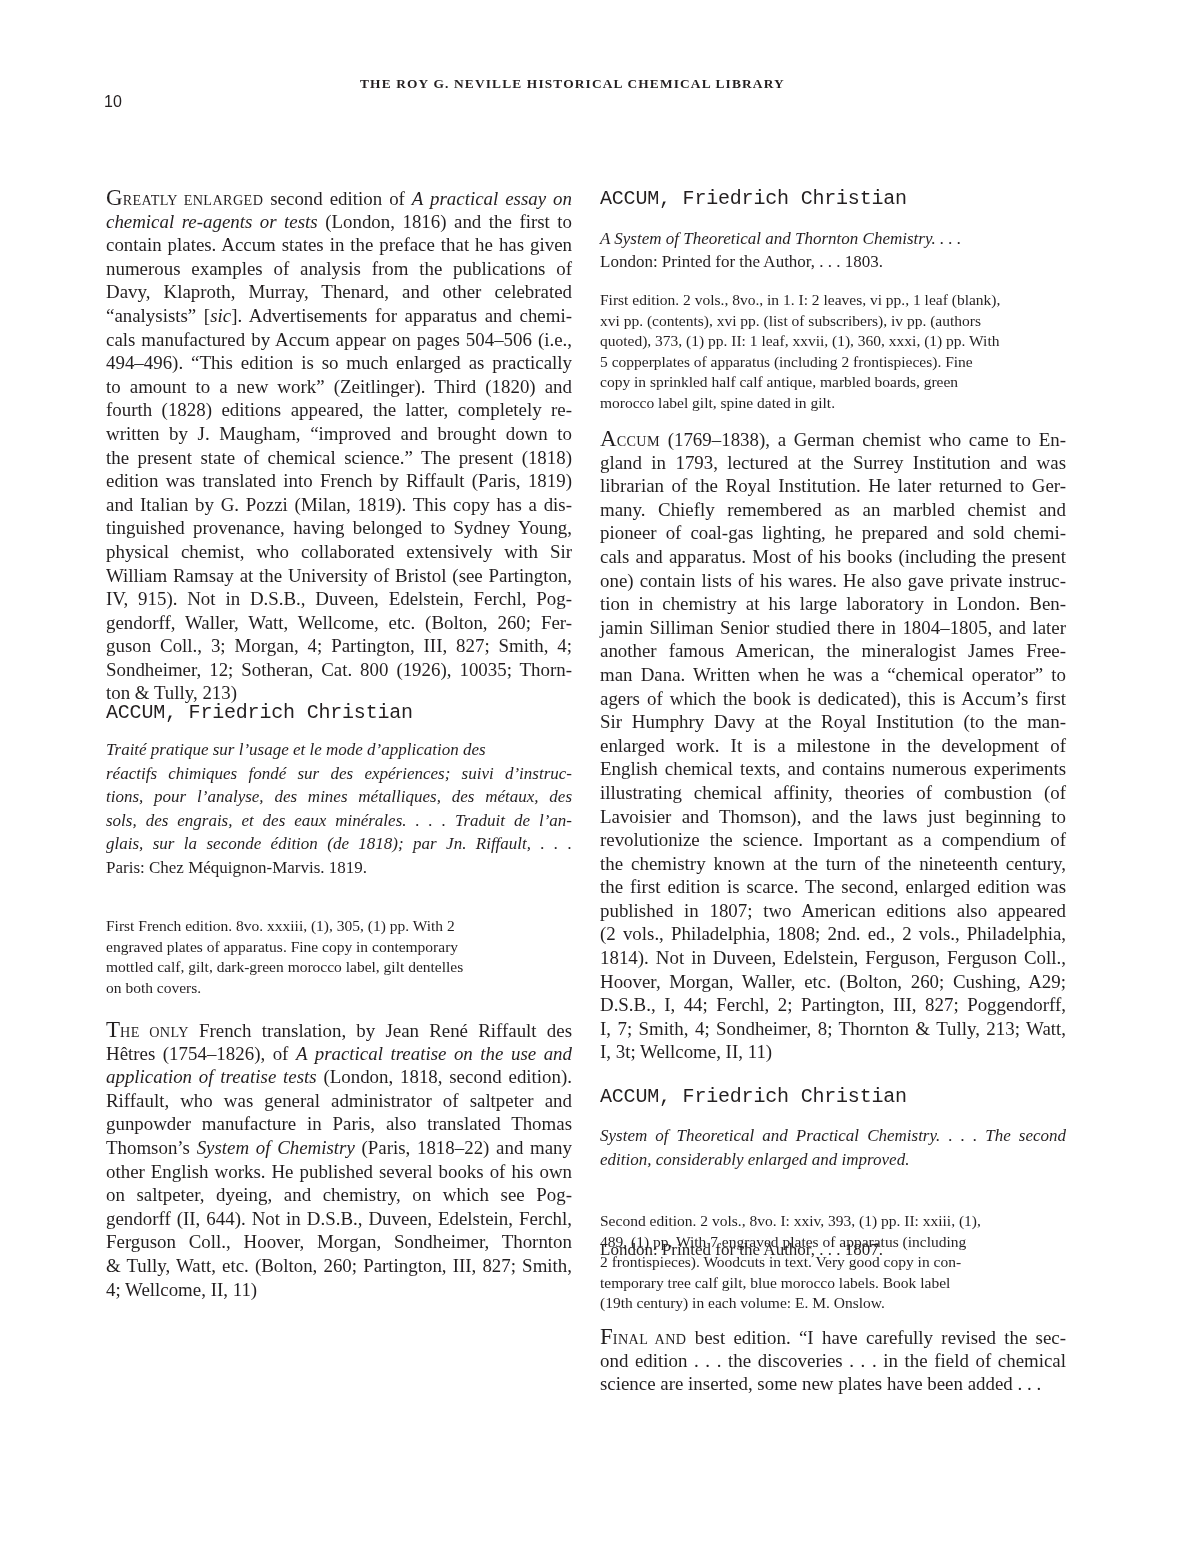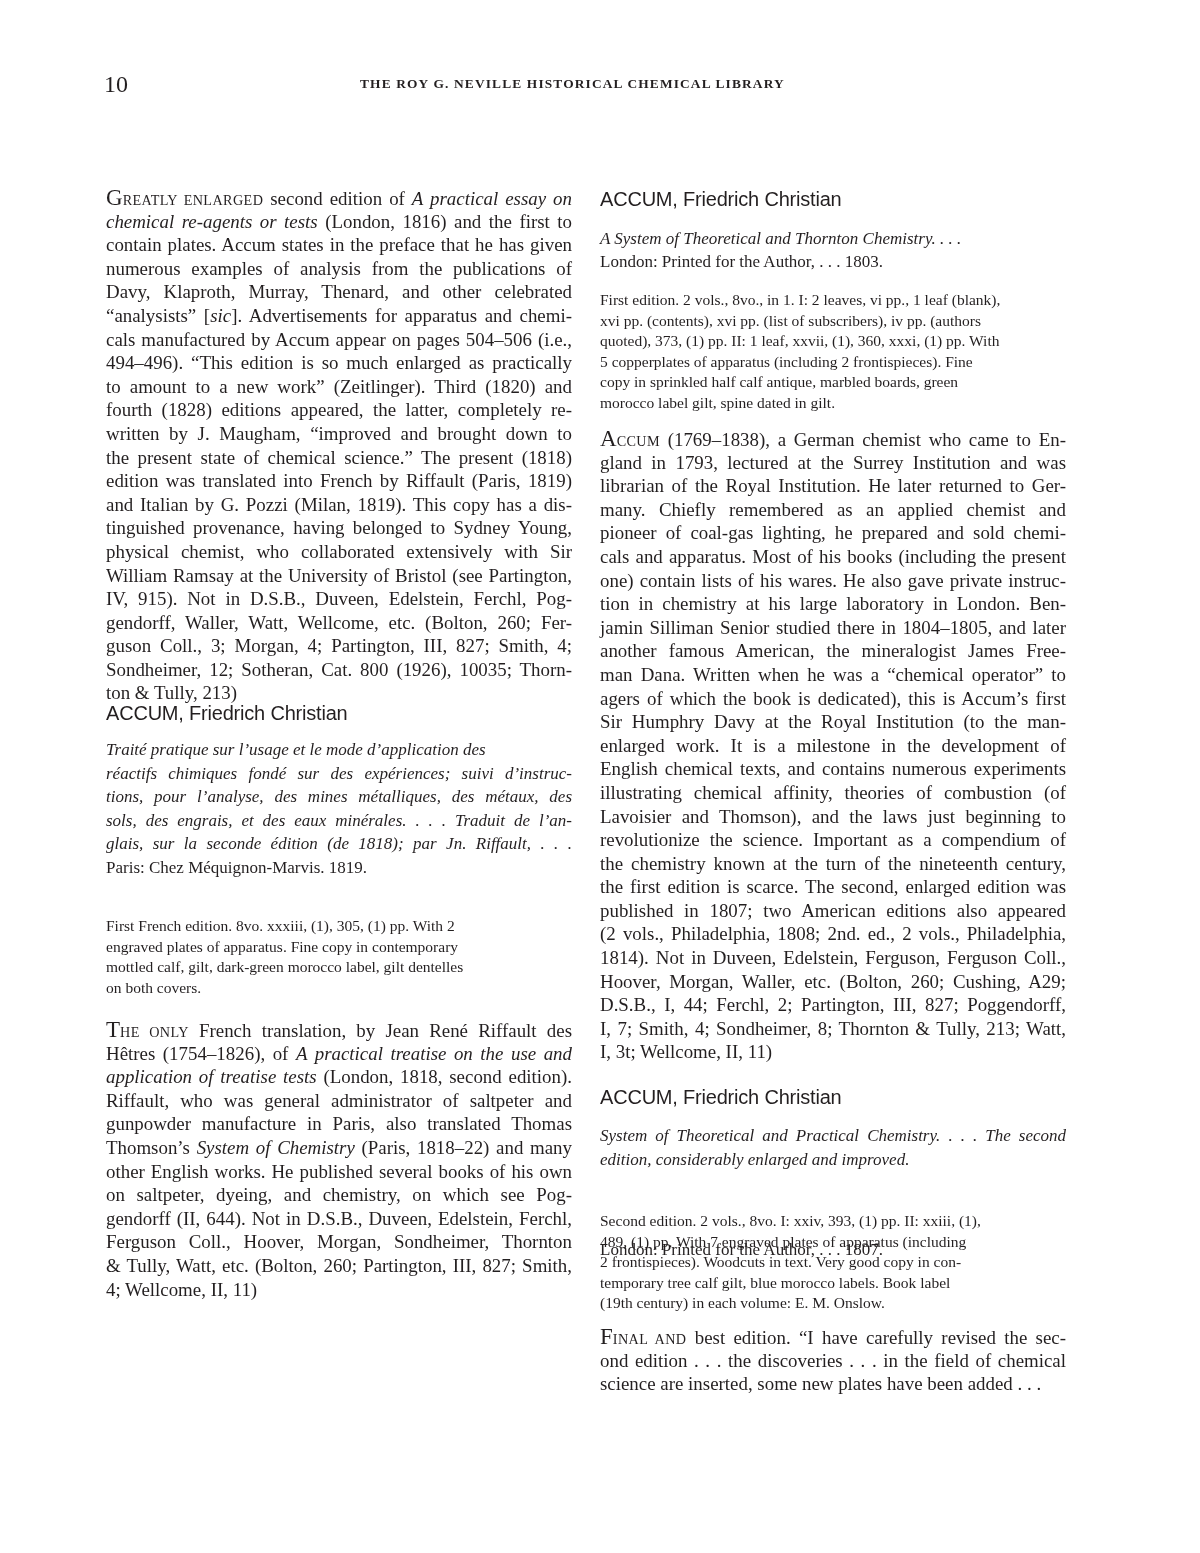--- a/index.html
+++ b/index.html
@@ -1,23 +1,23 @@
 <!DOCTYPE html>
 <html><head>
 <meta charset="utf-8">
 <style>
   html, body { margin: 0; padding: 0; background: #ffffff; }
   body { width: 1200px; height: 1553px; position: relative; overflow: hidden; color: #231f20; }
-  .page-number { position: absolute; left: 104px; top: 72px; font-family: Liberation Serif, serif; font-size: 24px; line-height: 24px; }
+  .page-number { position: absolute; left: 104px; top: 90px; font-family: Liberation Sans, sans-serif; font-size: 16px; line-height: 24px; }
   .running-head { position: absolute; left: 360px; top: 74px; width: 446px; font-family: Liberation Serif, serif; font-size: 13.4px; font-weight: bold; letter-spacing: 1.15px; line-height: 20px; white-space: nowrap; }
   .col { position: absolute; top: 0; width: 466px; }
   .col-left { left: 106px; }
   .col-right { left: 600px; }
   .blk { position: absolute; left: 0; width: 466px; }
-  .heading { font-family: Liberation Sans, sans-serif; font-size: 20px; line-height: 26px; letter-spacing: -0.2px; white-space: nowrap; }
+  .heading { font-family: Liberation Mono, monospace; font-size: 20px; line-height: 26px; letter-spacing: -0.2px; white-space: nowrap; }
   .ln { display: block; white-space: nowrap; text-align: justify; text-align-last: justify; overflow: visible; }
   .ln.last { text-align-last: left; }
   .body .ln { font-family: "Liberation Serif", serif; font-size: 18.9px; line-height: 23.6px; height: 23.6px; }
   .title .ln { font-family: "Liberation Serif", serif; font-size: 17px; line-height: 23.6px; height: 23.6px; }
   .title .ln.it { font-style: italic; }
   .note .ln { font-family: "Liberation Serif", serif; font-size: 15.5px; line-height: 20.6px; height: 20.6px; }
   .cap { font-size: 23px; }
   .scs { font-size: 14.2px; letter-spacing: 0.4px; }
   i { font-style: italic; }
 </style>
@@ -103,21 +103,21 @@
         <span class="ln last">xvi pp. (contents), xvi pp. (list of subscribers), iv pp. (authors</span>
         <span class="ln last">quoted), 373, (1) pp. II: 1 leaf, xxvii, (1), 360, xxxi, (1) pp. With</span>
         <span class="ln last">5 copperplates of apparatus (including 2 frontispieces). Fine</span>
         <span class="ln last">copy in sprinkled half calf antique, marbled boards, green</span>
         <span class="ln last">morocco label gilt, spine dated in gilt.</span>
       </div>
     <div class="blk body" style="top:427px">
         <span class="ln"><span class="cap">A</span><span class="scs">CCUM</span> (1769–1838), a German chemist who came to En-</span>
         <span class="ln">gland in 1793, lectured at the Surrey Institution and was</span>
         <span class="ln">librarian of the Royal Institution. He later returned to Ger-</span>
-        <span class="ln">many. Chiefly remembered as an applied chemist and</span>
+        <span class="ln">many. Chiefly remembered as an marbled chemist and</span>
         <span class="ln">pioneer of coal-gas lighting, he prepared and sold chemi-</span>
         <span class="ln">cals and apparatus. Most of his books (including the present</span>
         <span class="ln">one) contain lists of his wares. He also gave private instruc-</span>
         <span class="ln">tion in chemistry at his large laboratory in London. Ben-</span>
         <span class="ln">jamin Silliman Senior studied there in 1804–1805, and later</span>
         <span class="ln">another famous American, the mineralogist James Free-</span>
         <span class="ln">man Dana. Written when he was a “chemical operator” to</span>
         <span class="ln">agers of which the book is dedicated), this is Accum’s first</span>
         <span class="ln">Sir Humphry Davy at the Royal Institution (to the man-</span>
         <span class="ln">enlarged work. It is a milestone in the development of</span>

